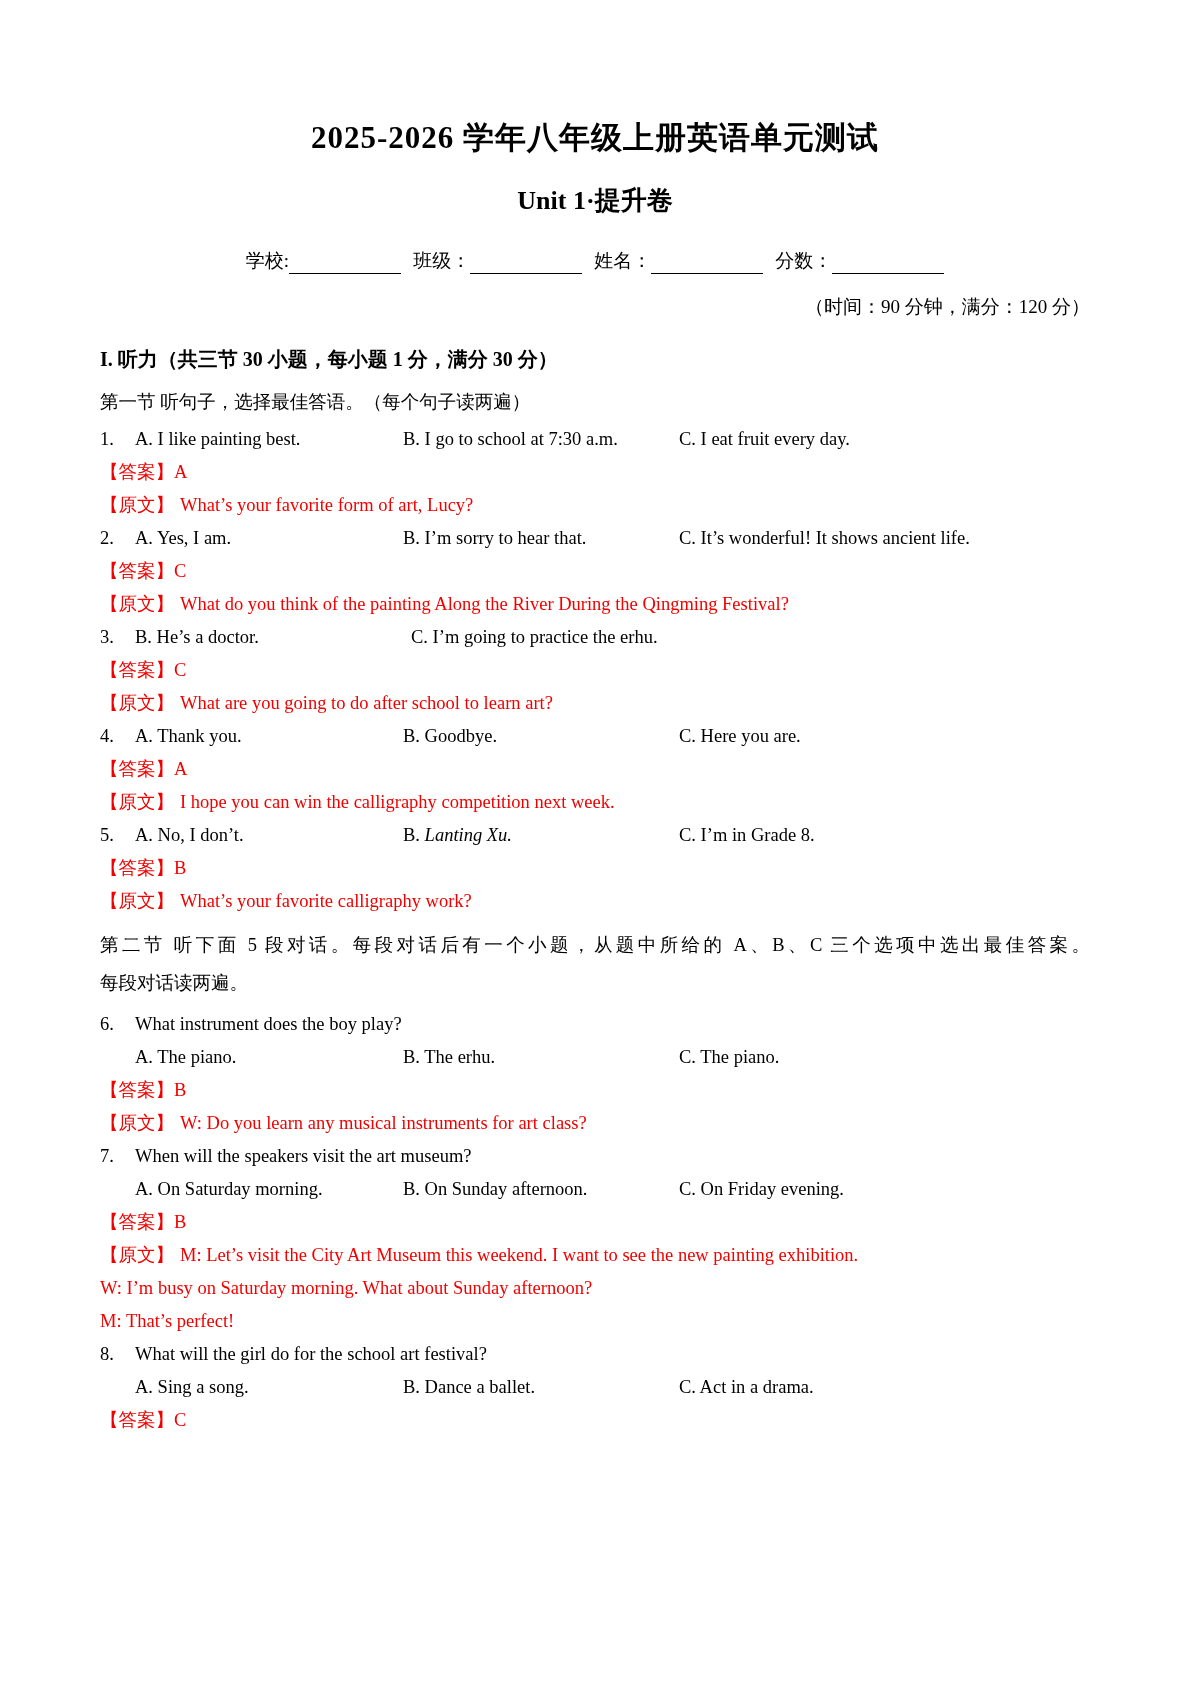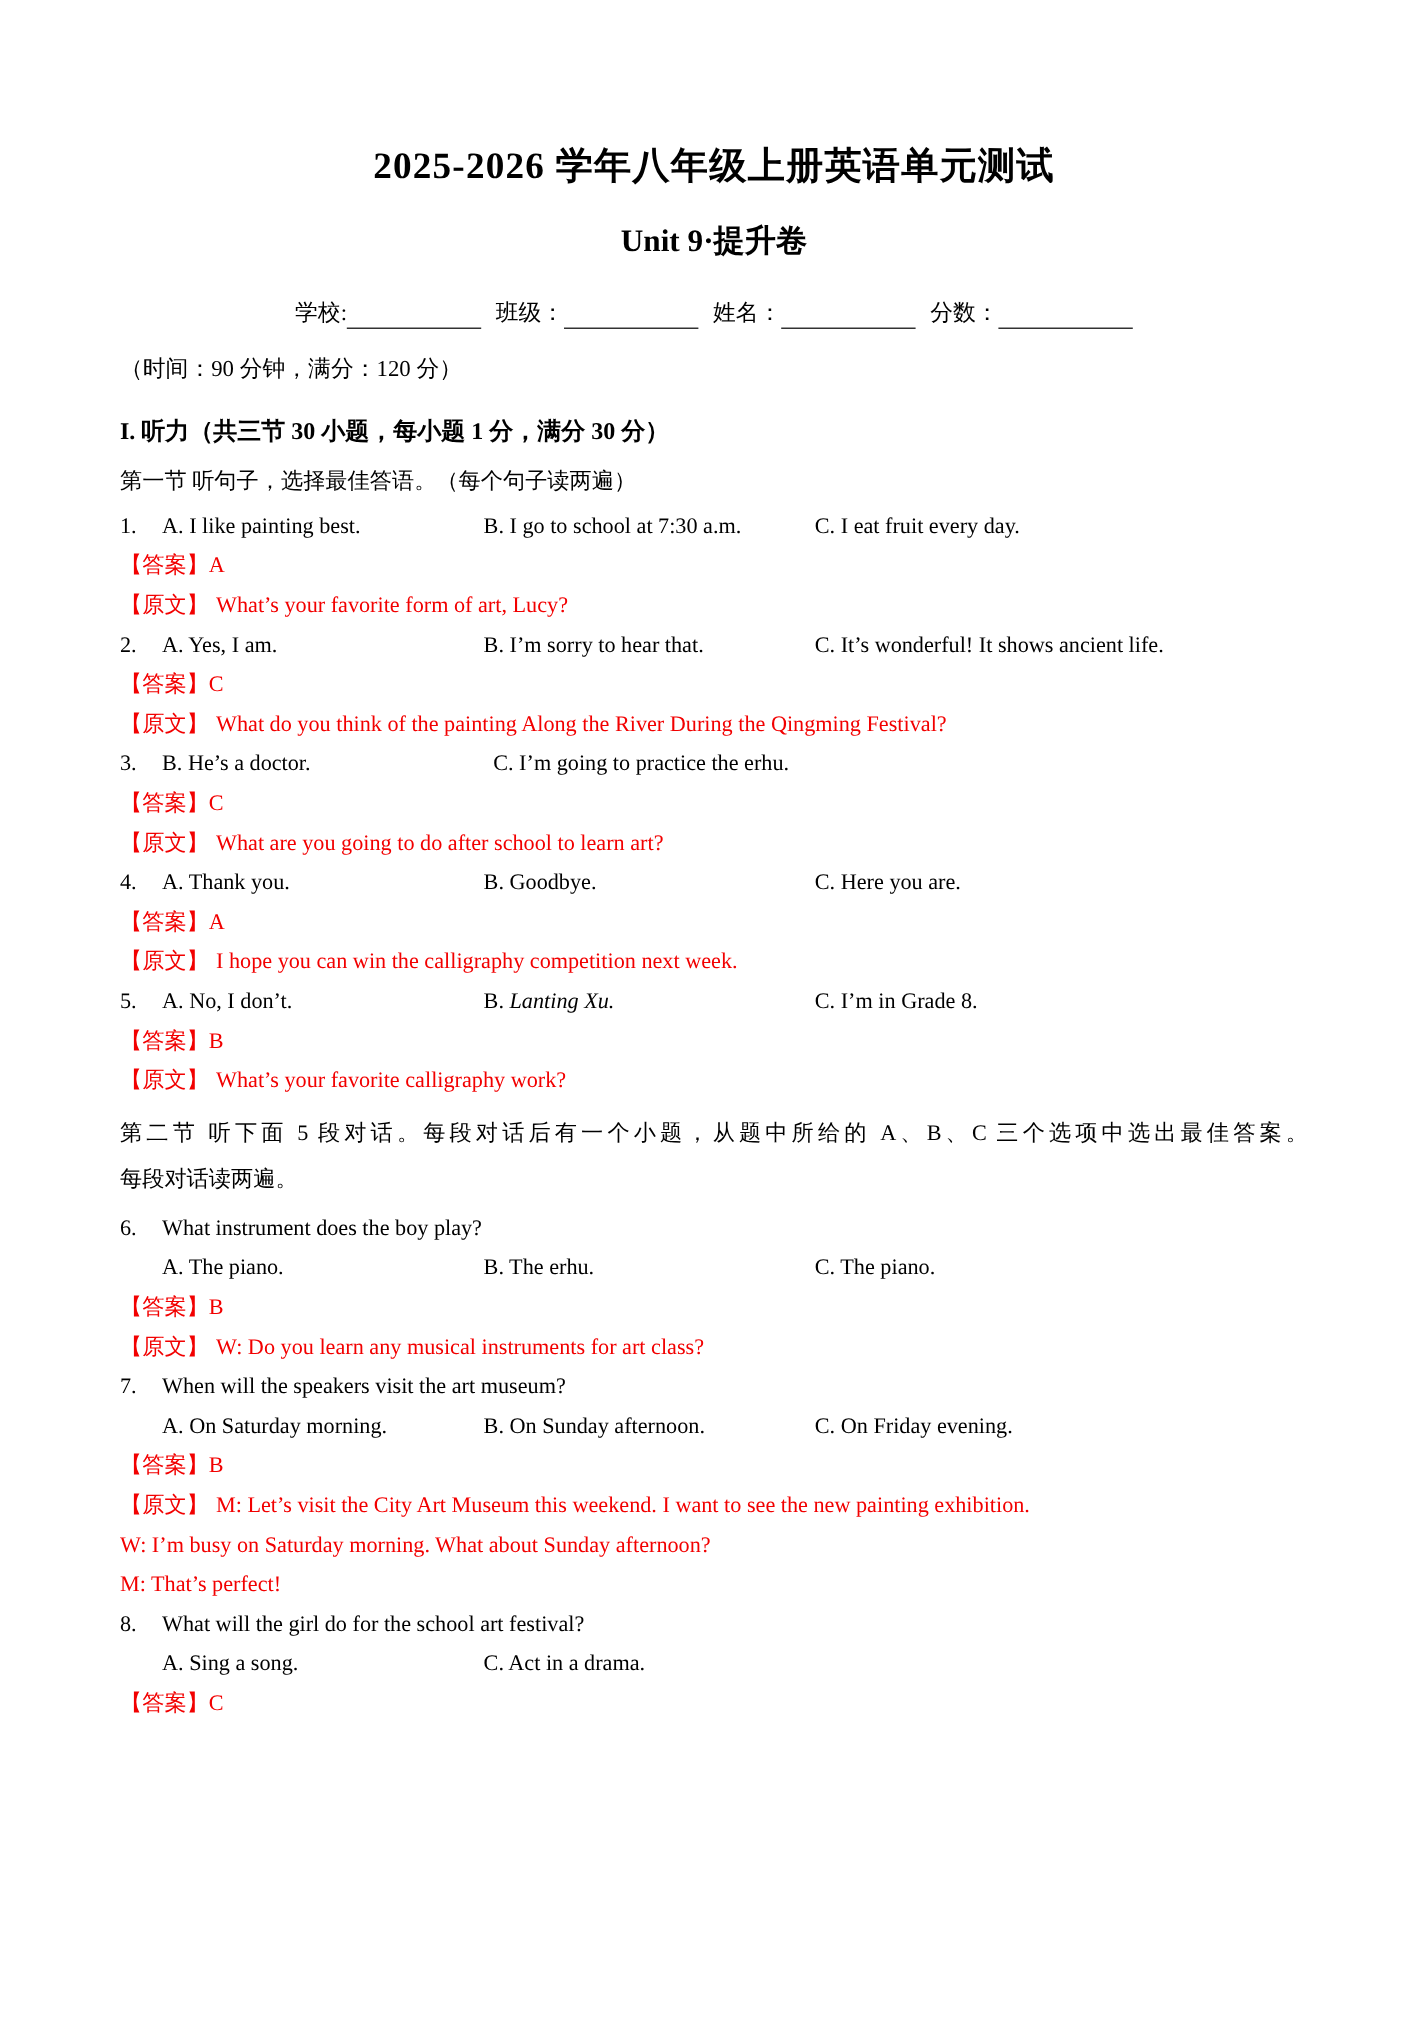--- a/index.html
+++ b/index.html
@@ -9,21 +9,21 @@
     font-family:"Liberation Serif","DejaVu Serif",serif;
     overflow-x:hidden;
   }
   .page { width:990px; margin:0 auto; padding-top:96px; }
   .title { font-size:31px; font-weight:700; text-align:center; letter-spacing:1px; }
   .subtitle { font-size:26px; font-weight:700; text-align:center; margin-top:24px; }
   .header-fields { display:flex; justify-content:center; align-items:flex-end; margin-top:30px; font-size:19px; }
   .field { display:inline-flex; align-items:flex-end; white-space:nowrap; }
   .blank { width:112px; border-bottom:1px solid #000; height:22px; margin-right:12px; }
   .field:last-child .blank { margin-right:0; }
-  .time-note { text-align:left; font-size:19px; margin-top:20px; }
+  .time-note { text-align:right; font-size:19px; margin-top:20px; }
   .section-heading { font-size:20px; font-weight:700; margin-top:26px; }
   .part-heading { font-size:18.5px; margin-top:14px; line-height:30px; }
   .part2-head1 { font-size:18.5px; margin-top:8px; line-height:38px; text-align:justify; text-align-last:justify; }
   .part2-head2 { font-size:18.5px; line-height:38px; }
   .questions { margin-top:6px; }
   .line { font-size:18.5px; line-height:33px; display:flex; align-items:baseline; }
   .q-num { flex:0 0 35px; }
   .opt-a { flex:0 0 268px; }
   .opt-b { flex:0 0 276px; }
   .opt-c { flex:1; }
@@ -31,21 +31,21 @@
   .stem { flex:1; }
   .red { color:var(--red); }
   .t-label { margin-right:6px; }
   .italic { font-style:italic; }
 </style>
 </head>
 <body>
 
 <div class="page">
   <h1 class="title">2025-2026 学年八年级上册英语单元测试</h1>
-  <h2 class="subtitle">Unit 9·提升卷</h2>
+  <h2 class="subtitle">Unit 1·提升卷</h2>
 
   <div class="header-fields">
       <span class="field">
         <span class="field-label">学校:</span>
         <span class="blank"></span>
       </span>
       <span class="field">
         <span class="field-label">班级：</span>
         <span class="blank"></span>
       </span>
@@ -180,20 +180,21 @@
       </div>
       <div class="line red">
         <span class="t-text">M: That’s perfect!</span>
       </div>
       <div class="line">
         <span class="q-num">8.</span>
         <span class="stem">What will the girl do for the school art festival?</span>
       </div>
       <div class="line indent">
         <span class="opt opt-a">A. Sing a song.</span>
+        <span class="opt opt-b">B. Dance a ballet.</span>
         <span class="opt opt-c">C. Act in a drama.</span>
       </div>
       <div class="line red">
         <span class="a-label">【答案】</span>
         <span class="a-value">C</span>
       </div>
     </div>
 </div>
 
 </body></html>

